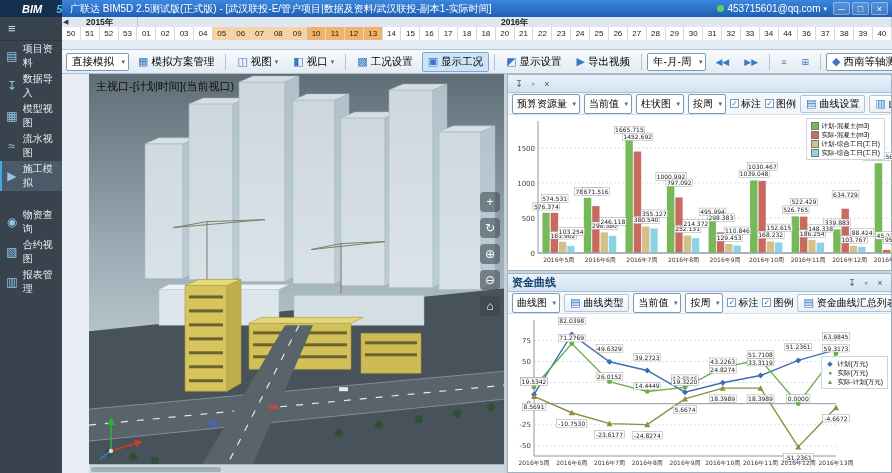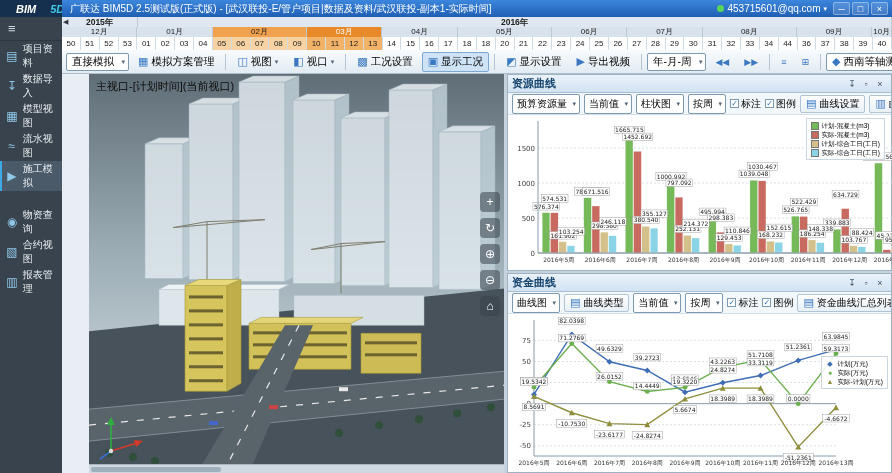--- a/index.html
+++ b/index.html
@@ -1,20 +1,20 @@
 <!DOCTYPE html>
 <html><head>
 <meta charset="utf-8">
 <style>
   html,body{margin:0;padding:0;background:#9aa6b0;}
   *{box-sizing:border-box;font-family:"Liberation Sans","DejaVu Sans",sans-serif;}
   .app{width:892px;height:473px;position:relative;overflow:hidden;background:#e8eef3;border:1px solid #5b7budget;}
   
   .header{display:flex;height:17px;}
-  .logo{width:62px;background:#152f4e;color:#fff;font-size:11px;font-weight:bold;font-style:italic;display:flex;align-items:center;padding-left:16px;}
+  .logo{width:62px;background:#152f4e;color:#fff;font-size:11px;font-weight:bold;font-style:italic;display:flex;align-items:center;padding-left:22px;}
   .logo .fived{color:#3fc6e8;margin-left:14px;}
   .titlebar{flex:1;background:linear-gradient(#3c86dd,#1f5fb4);display:flex;align-items:center;color:#fff;padding:0 4px 0 8px;}
   .title{font-size:10px;white-space:nowrap;overflow:hidden;flex:1;}
   .account{display:flex;align-items:center;gap:3px;font-size:10px;margin-right:6px;cursor:pointer;}
   .acct-dot{width:7px;height:7px;border-radius:50%;background:#57d65a;display:inline-block;}
   .account .arw{font-size:7px;}
   .winbtns{display:flex;gap:2px;}
   .wbtn{width:17px;height:13px;font-size:9px;line-height:12px;text-align:center;background:rgba(255,255,255,0.15);border:1px solid rgba(255,255,255,0.35);border-radius:2px;cursor:pointer;}
   
   .body{display:flex;height:456px;}
@@ -145,33 +145,20 @@
           </div>
         </div>
     </div>
 
     <div class="main">
       <div class="timeline">
         <span class="tnav">◀</span>
         <div class="trow yrow" id="trow-years">
             <div class="tcell ycell" style="flex: 4 1 0%;">2015年</div>
             <div class="tcell ycell" style="flex: 40 1 0%;">2016年</div>
-          </div>
-        <div class="trow mrow" id="trow-months">
-            <div class="tcell mcell" style="flex: 4 1 0%;">12月</div>
-            <div class="tcell mcell" style="flex: 4 1 0%;">01月</div>
-            <div class="tcell mcell feb" style="flex: 5 1 0%;">02月</div>
-            <div class="tcell mcell mar" style="flex: 4 1 0%;">03月</div>
-            <div class="tcell mcell" style="flex: 4 1 0%;">04月</div>
-            <div class="tcell mcell" style="flex: 5 1 0%;">05月</div>
-            <div class="tcell mcell" style="flex: 4 1 0%;">06月</div>
-            <div class="tcell mcell" style="flex: 4 1 0%;">07月</div>
-            <div class="tcell mcell" style="flex: 5 1 0%;">08月</div>
-            <div class="tcell mcell" style="flex: 4 1 0%;">09月</div>
-            <div class="tcell mcell" style="flex: 1 1 0%;">10月</div>
           </div>
         <div class="trow wrow" id="trow-weeks">
             <div class="tcell wcell" style="flex: 1 1 0%;">50</div>
             <div class="tcell wcell" style="flex: 1 1 0%;">51</div>
             <div class="tcell wcell" style="flex: 1 1 0%;">52</div>
             <div class="tcell wcell" style="flex: 1 1 0%;">53</div>
             <div class="tcell wcell" style="flex: 1 1 0%;">01</div>
             <div class="tcell wcell" style="flex: 1 1 0%;">02</div>
             <div class="tcell wcell" style="flex: 1 1 0%;">03</div>
             <div class="tcell wcell" style="flex: 1 1 0%;">04</div>
@@ -388,21 +375,20 @@
           <div class="vpscroll">
               <div class="vpthumb"></div>
             </div>
         </div>
 
         <div class="splitter"></div>
 
         <div class="rightpanels">
           <div class="panel res">
             <div class="phead">
-              <span class="ptitle">资源曲线</span>
               <span class="picons" id="picons-res" style="display:flex;">
                   <span class="pico">↧</span>
                   <span class="pico">▫</span>
                   <span class="pico">×</span>
                 </span>
             </div>
             <div class="ptools" id="ptools-res">
                 <div class="dd">
                   <span class="lbl">预算资源量</span>
                   <span class="arw">▾</span>

